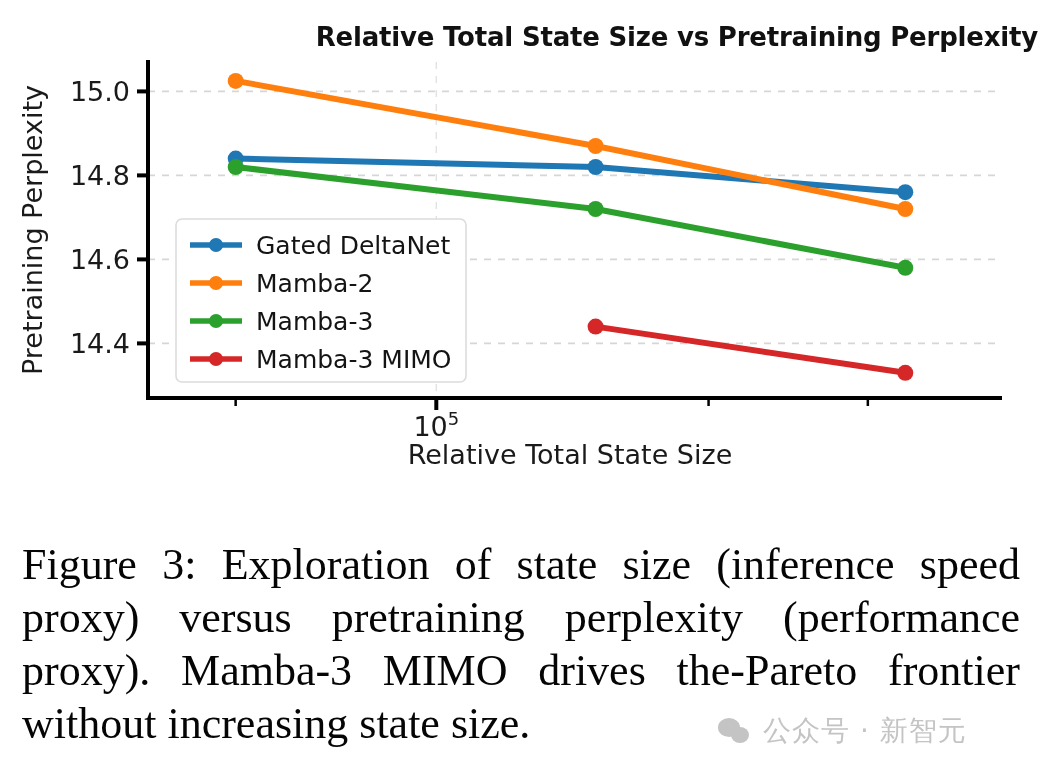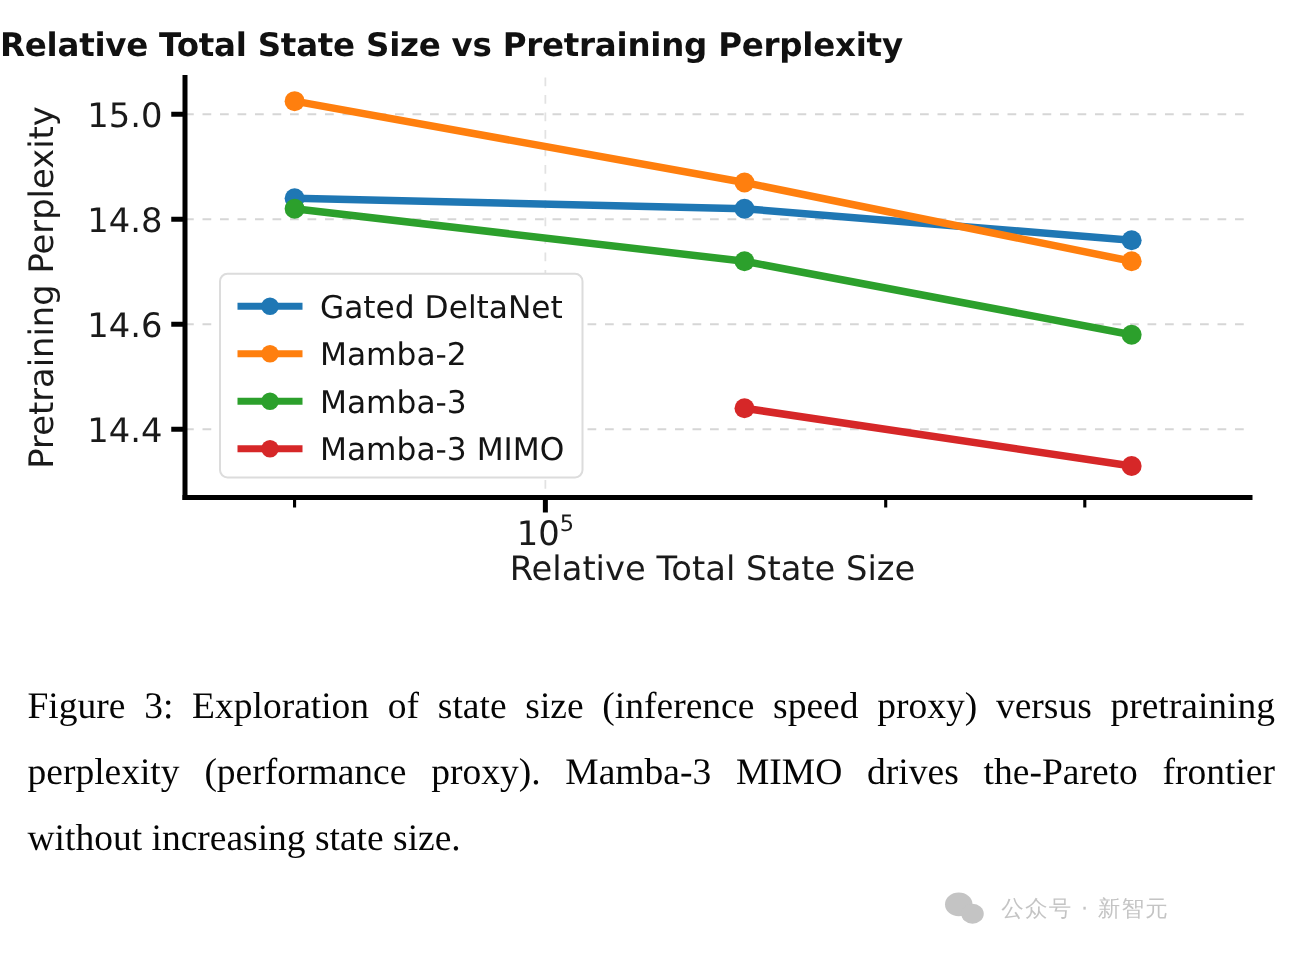--- a/index.html
+++ b/index.html
@@ -19,21 +19,21 @@
   .figure {
     position: relative;
     width: 1038px;
     height: 500px;
   }
   .chart-title {
     position: absolute;
     left: 0;
     top: 22px;
     width: 1038px;
-    text-align: left;
+    text-align: right;
     font-family: "DejaVu Sans", sans-serif;
     font-weight: bold;
     font-size: 26px;
     letter-spacing: -0.2px;
     color: #111111;
     white-space: nowrap;
   }
   .plot-wrap {
     position: absolute;
     left: 0;
@@ -111,39 +111,39 @@
     stroke-linecap: butt;
   }
 
   
   .caption {
     position: absolute;
     left: 22px;
     top: 538px;
     width: 998px;
     font-family: "Liberation Serif", "DejaVu Serif", serif;
-    font-size: 30px;
+    font-size: 44px;
     line-height: 53px;
     color: #050505;
     text-align: justify;
     text-justify: inter-word;
     letter-spacing: 0px;
   }
 
   
   .watermark {
     position: absolute;
-    left: 756px;
+    left: 718px;
     top: 712px;
     display: flex;
     align-items: center;
     gap: 11px;
     color: #c4c4c4;
     font-family: "DejaVu Sans", sans-serif;
-    font-size: 18px;
+    font-size: 28px;
     letter-spacing: 1px;
     user-select: none;
     text-align: center;
   }
   .watermark .wm-icon {
     display: inline-block;
     width: 34px;
     height: 30px;
     position: relative;
   }

